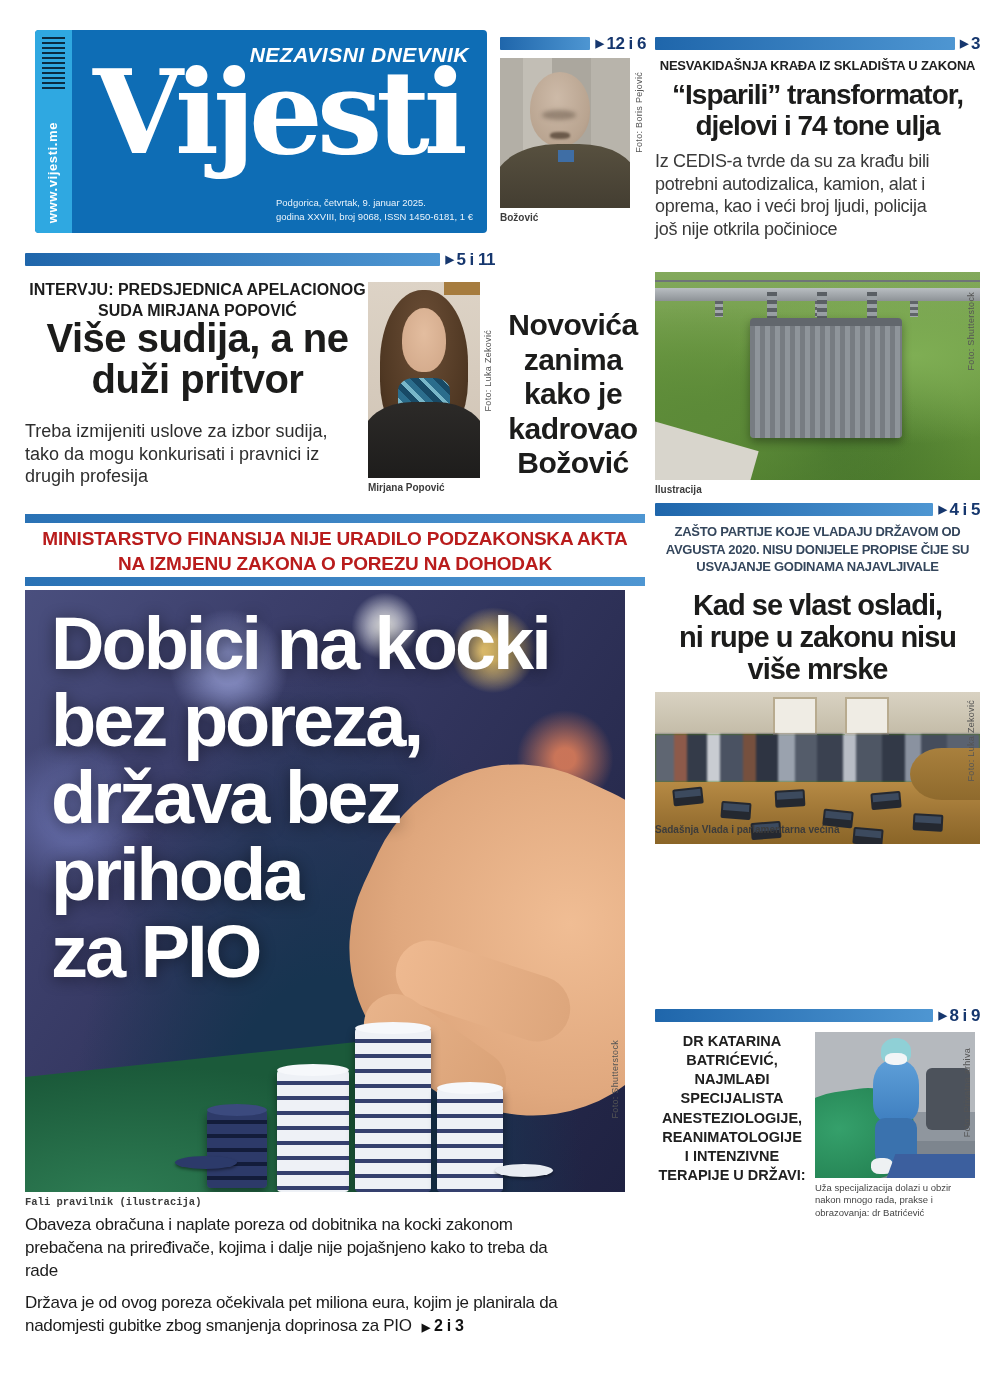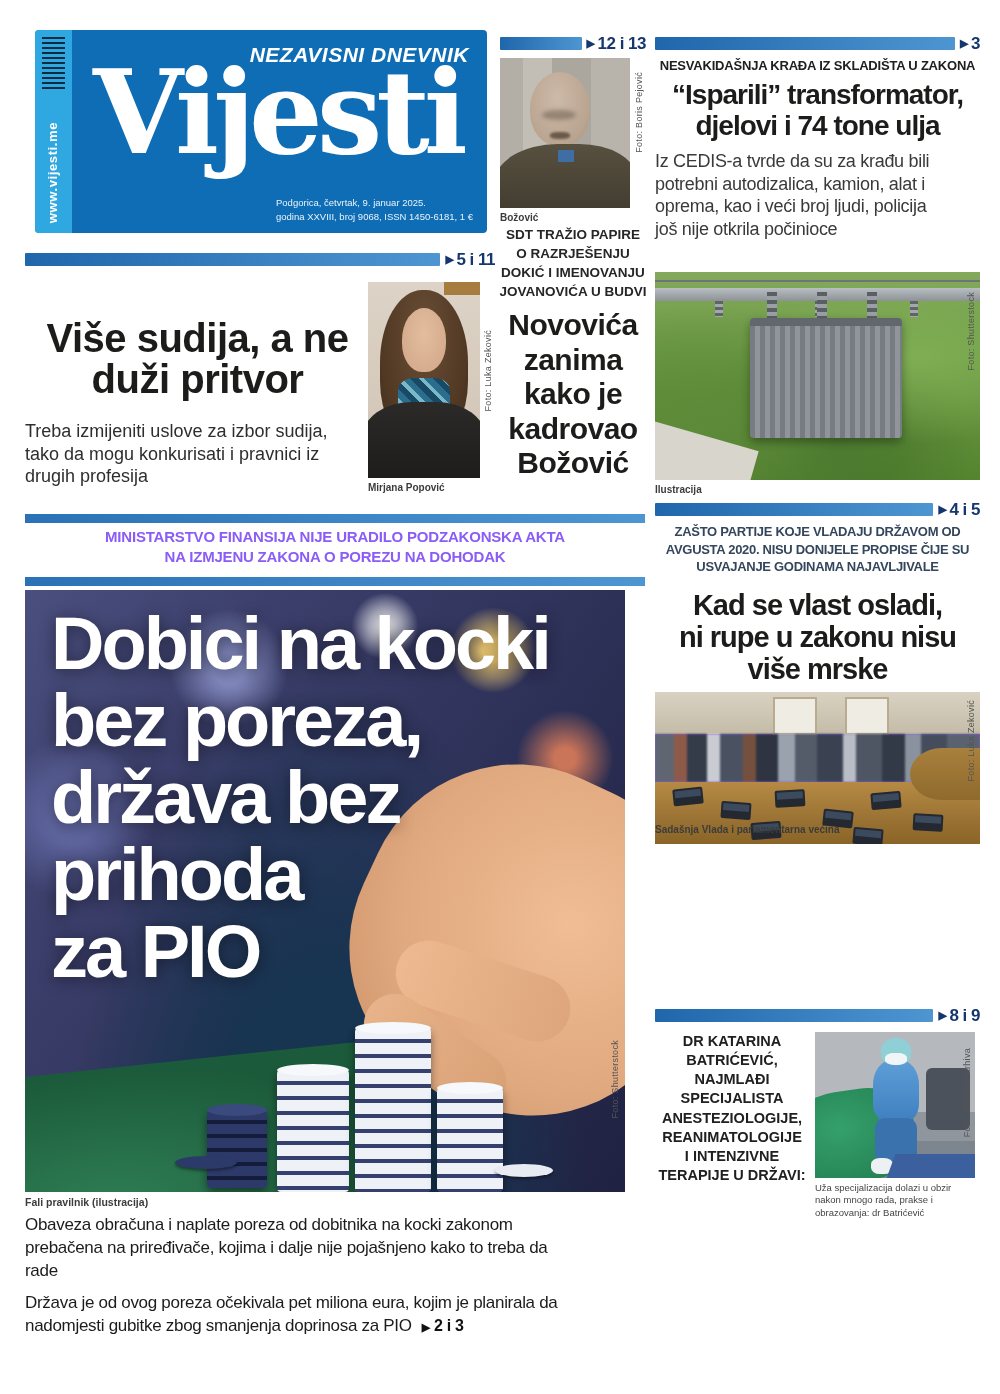--- a/index.html
+++ b/index.html
@@ -39,21 +39,21 @@
            background:linear-gradient(90deg,#2a72b5,#4e96d2);}
   .bb1{top:514px;} .bb2{top:577px;}
 
   
   .kicker{position:absolute;font-weight:bold;text-align:center;white-space:pre-line;}
   .k-sdt{left:497px;top:226px;width:152px;font-size:13.5px;line-height:1.4;color:#262626;}
   .k-int{left:25px;top:280px;width:345px;font-size:16px;line-height:1.3;color:#1c1c1c;}
   .k-tr{left:655px;top:58px;width:325px;font-size:13px;letter-spacing:-.2px;color:#202020;}
   .k-vl{left:655px;top:523px;width:325px;font-size:13px;line-height:1.35;letter-spacing:-.3px;color:#34465c;}
   .k-dr{left:655px;top:1032px;width:154px;font-size:14.5px;line-height:1.32;color:#202020;}
-  .k-main{left:25px;top:527px;width:620px;font-size:15px;line-height:1.3;letter-spacing:-.2px;color:#8b5cf6;}
+  .k-main{left:25px;top:527px;width:620px;font-size:19px;line-height:1.3;letter-spacing:-.2px;color:#b91c1c;}
 
   .headline{position:absolute;font-weight:bold;color:#1c1c1b;text-align:center;
             white-space:pre-line;letter-spacing:-.5px;}
   .h-int{left:25px;top:318px;width:345px;font-size:40px;line-height:1.02;}
   .h-sdt{left:497px;top:308px;width:152px;font-size:30px;line-height:1.15;}
   .h-tr{left:655px;top:80px;width:325px;font-size:28px;line-height:1.1;letter-spacing:-1px;}
   .h-vl{left:655px;top:590px;width:325px;font-size:29px;line-height:1.1;letter-spacing:-1px;}
   .h-dr{left:655px;top:1224px;width:325px;font-size:30px;line-height:1.1;}
   .h-main{position:absolute;left:26px;top:16px;width:580px;font-size:74px;line-height:1.04;
           color:#fff;text-align:left;letter-spacing:-3px;font-weight:bold;white-space:pre-line;
@@ -67,21 +67,21 @@
   .d-m2{left:25px;top:1292px;width:620px;font-size:17px;line-height:1.35;letter-spacing:-.3px;color:#1c1c1c;}
   .inline-marker{font-weight:bold;color:#111;margin-left:10px;font-size:16px;white-space:nowrap;}
   .inline-marker .arr{font-size:11px;}
 
   .caption{position:absolute;font-size:10px;color:#3c3c3c;font-weight:bold;}
   .cap-multi{font-weight:normal;font-size:9.5px;line-height:1.3;white-space:pre-line;color:#444;}
   .vcredit{position:absolute;writing-mode:vertical-rl;transform:rotate(180deg);
            font-size:9px;color:#555;letter-spacing:.3px;}
 
   
-  .photo{position:absolute;overflow:hidden;background:#8b5cf6;}
+  .photo{position:absolute;overflow:hidden;background:#4d7c0f;}
   .photo>div{position:absolute;}
 
   .ph-boz{left:500px;top:58px;width:130px;height:150px;}
   .boz-bg{inset:0;background:linear-gradient(90deg,#b3afa6 0 18%,#c2beb5 18% 40%,#aba79e 40% 70%,#b8b4ab 70% 100%);}
   .boz-head{left:30px;top:14px;width:60px;height:74px;border-radius:50% 50% 46% 46%;
             background:radial-gradient(ellipse at 45% 35%,#cdbaa8,#b9a490 70%,#a58f7c);}
   .boz-brow{left:42px;top:52px;width:34px;height:10px;background:rgba(60,45,35,.35);
             border-radius:50%;filter:blur(2px);}
   .boz-stache{left:50px;top:74px;width:20px;height:7px;background:#6b5a4a;border-radius:40%;filter:blur(1px);}
   .boz-body{left:-6px;top:86px;width:142px;height:66px;border-radius:45% 40% 0 0/60% 50% 0 0;
@@ -159,21 +159,21 @@
   .stack::before{content:"";position:absolute;top:-6px;left:0;width:100%;height:12px;
                  background:#f6f8fb;border-radius:50%;}
   .s0{left:182px;top:520px;width:60px;height:78px;
       background:repeating-linear-gradient(180deg,#2d3a69 0 10px,#131c3a 10px 14px);}
   .s0::before{background:#3b4a7e;}
   .s1{left:252px;top:480px;width:72px;height:122px;}
   .s2{left:330px;top:438px;width:76px;height:164px;}
   .s3{left:412px;top:498px;width:66px;height:104px;}
   .chip{position:absolute;height:13px;border-radius:50%;background:#2c3a6a;box-shadow:0 2px 3px rgba(0,0,0,.4);}
   .c1{left:150px;top:566px;width:62px;} .c2{left:470px;top:574px;width:58px;background:#e8ecf2;}
-  .cap-main{left:25px;top:1196px;font-size:10.5px;}
+  .cap-main{left:25px;top:1196px;font-size:10.5px;font-family:Liberation Mono, monospace;}
   .vc-main{left:610px;top:1040px;}
 
   .ph-dr{left:815px;top:1032px;width:160px;height:146px;}
   .dr-bg{inset:0;background:linear-gradient(180deg,#b5b9be 0 55%,#8f969e 55% 75%,#7d858e 75% 100%);}
   .dr-chair{right:5px;top:36px;width:44px;height:62px;background:#4c525b;border-radius:6px;}
   .dr-bed{left:-24px;top:58px;width:124px;height:92px;border-radius:40%;transform:rotate(-8deg);
           background:radial-gradient(ellipse at 40% 40%,#35a06b,#1f7a4c);}
   .dr-torso{left:58px;top:28px;width:46px;height:62px;border-radius:40% 40% 30% 30%;
             background:linear-gradient(180deg,#5e9fd8,#3f7fc0);}
   .dr-cap{left:66px;top:6px;width:30px;height:25px;border-radius:50% 50% 30% 30%;background:#8fd0d6;}
@@ -202,21 +202,21 @@
         <div>Podgorica, četvrtak, 9. januar 2025.</div>
         <div>godina XXVIII, broj 9068, ISSN 1450-6181, 1 €</div>
       </div>
     </div>
   </header>
 
   <div class="pagebar pb12">
     <div class="bar"></div>
     <div class="marker">
         <span class="arr">▶</span>
-        <span>12 i 13</span>
+        <span>12 i 6</span>
       </div>
   </div>
   <div class="pagebar pb3">
     <div class="bar"></div>
     <div class="marker">
         <span class="arr">▶</span>
         <span>3</span>
       </div>
   </div>
   <div class="pagebar pb1011">
@@ -244,24 +244,20 @@
   <div class="photo ph-boz">
     <div class="boz-bg"></div>
     <div class="boz-head"></div>
     <div class="boz-brow"></div>
     <div class="boz-stache"></div>
     <div class="boz-body"></div>
     <div class="boz-collar"></div>
   </div>
   <div class="vcredit vc-boz">Foto: Boris Pejović</div>
   <div class="caption cap-boz">Božović</div>
-  <div class="kicker k-sdt">SDT TRAŽIO PAPIRE
-O RAZRJEŠENJU
-DOKIĆ I IMENOVANJU
-JOVANOVIĆA U BUDVI</div>
   <div class="headline h-sdt">Novovića
 zanima
 kako je
 kadrovao
 Božović</div>
 
   <div class="kicker k-tr">NESVAKIDAŠNJA KRAĐA IZ SKLADIŠTA U ZAKONA</div>
   <div class="headline h-tr">“Isparili” transformator,
 djelovi i 74 tone ulja</div>
   <div class="deck d-tr">Iz CEDIS-a tvrde da su za krađu bili
@@ -277,20 +273,22 @@
     <div class="tr-ins" style="left:255px;"></div>
     <div class="tr-bush" style="left:112px;"></div>
     <div class="tr-bush" style="left:162px;"></div>
     <div class="tr-bush" style="left:212px;"></div>
     <div class="tr-unit"></div>
     <div class="tr-path"></div>
   </div>
   <div class="vcredit vc-tr">Foto: Shutterstock</div>
   <div class="caption cap-tr">Ilustracija</div>
 
+  <div class="kicker k-int">INTERVJU: PREDSJEDNICA APELACIONOG
+SUDA MIRJANA POPOVIĆ</div>
   <div class="headline h-int">Više sudija, a ne
 duži pritvor</div>
   <div class="deck d-int">Treba izmijeniti uslove za izbor sudija,
 tako da mogu konkurisati i pravnici iz
 drugih profesija</div>
   <div class="photo ph-pop">
     <div class="pop-bg"></div>
     <div class="pop-shelf"></div>
     <div class="pop-hair"></div>
     <div class="pop-face"></div>

